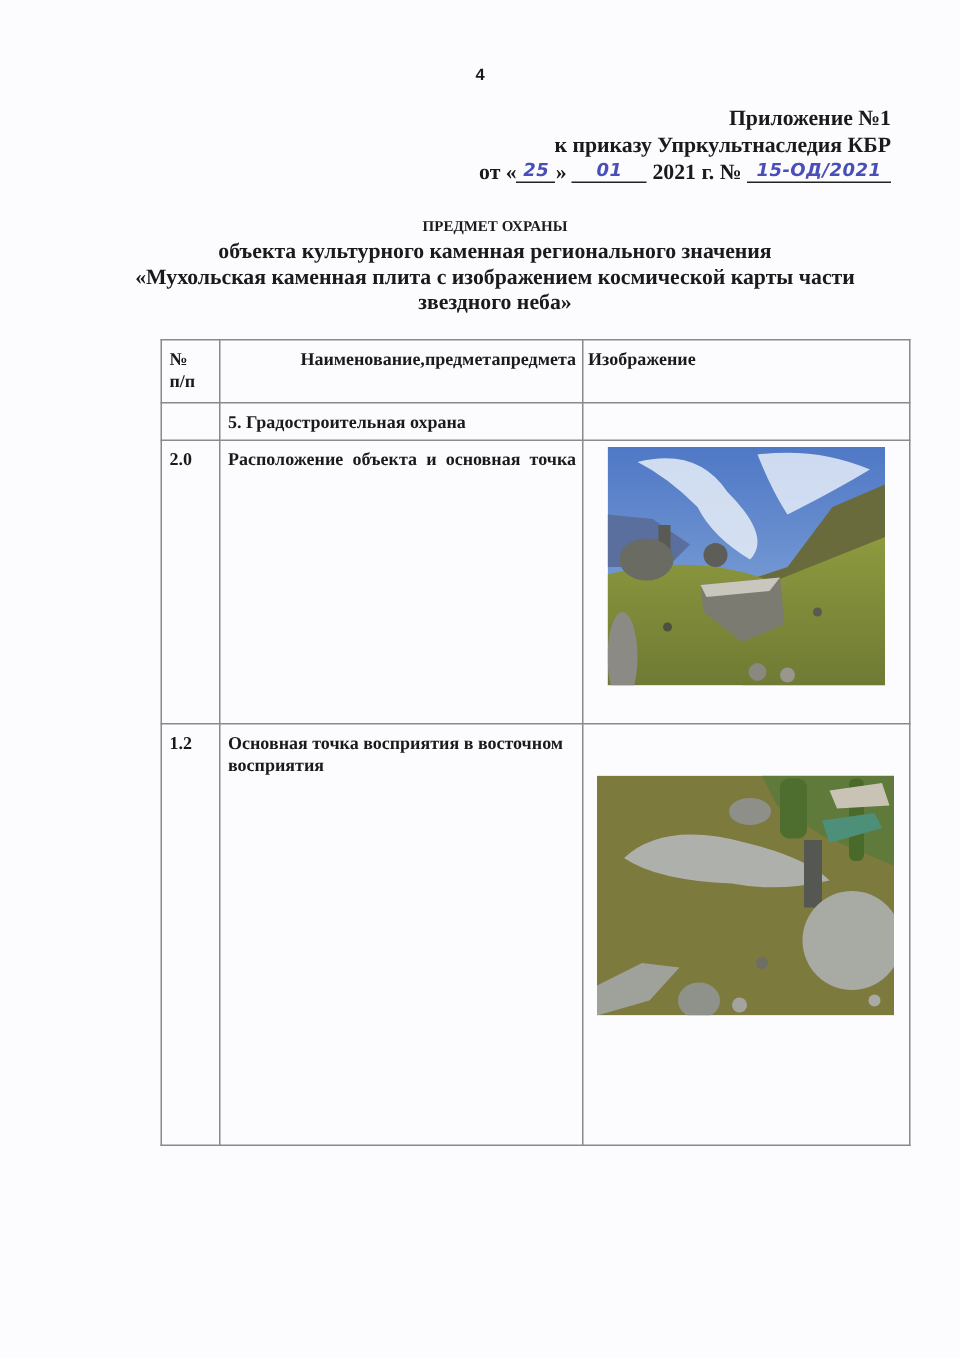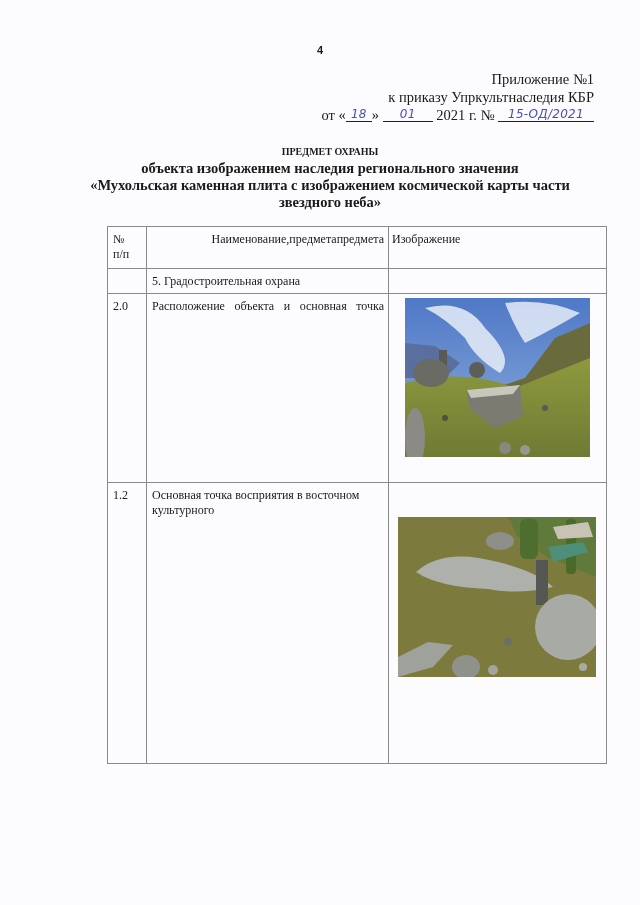--- a/index.html
+++ b/index.html
@@ -4,21 +4,21 @@
   <style>
     html, body { margin: 0; padding: 0; }
     body {
       width: 640px; height: 905px;
       background: #fcfbfd;
       position: relative;
       overflow: hidden;
       font-family: "Liberation Serif", "DejaVu Serif", serif;
       color: #1a1a1a;
     }
-    .abs { position: absolute; }
+    .abs { position: absolute; font-weight: bold; }
     .page-number {
       left: 0; width: 640px; top: 44px;
       text-align: center; font-weight: bold; font-size: 11px;
       font-family: "Liberation Sans", sans-serif;
     }
     .appendix {
       right: 46px; top: 70px; text-align: right;
       font-size: 14.5px; line-height: 18px;
     }
     .appendix .line { white-space: nowrap; }
@@ -51,30 +51,30 @@
   </style>
 </head>
 <body>
 
 <div class="abs page-number">4</div>
 
 <div class="abs appendix">
   <div class="line">Приложение №1</div>
   <div class="line">к приказу Упркультнаследия КБР</div>
   <div class="line">
-    <span>от «</span><span class="blank" style="width:26px"><span class="hand">18</span></span><span>»</span>
+    <span>от «</span><span class="blank" style="width:26px"><span class="hand">25</span></span><span>»</span>
     <span class="blank" style="width:50px"><span class="hand">01</span></span>
     <span>2021 г. №</span>
     <span class="blank" style="width:96px"><span class="hand">15-ОД/2021</span></span>
   </div>
 </div>
 
 <div class="abs title-block">
   <div class="main">ПРЕДМЕТ ОХРАНЫ</div>
-  <div>объекта изображением наследия регионального значения</div>
+  <div>объекта культурного каменная регионального значения</div>
   <div>«Мухольская каменная плита с изображением космической карты части</div>
   <div>звездного неба»</div>
 </div>
 
 <div class="abs grid-table">
 
   <div class="hline" style="top:0"></div>
   <div class="hline" style="top:42px"></div>
   <div class="hline" style="top:67px"></div>
   <div class="hline" style="top:256px"></div>
@@ -131,21 +131,21 @@
       <circle cx="100" cy="150" r="6" fill="#8a8780"></circle>
       <circle cx="120" cy="152" r="5" fill="#9a968e"></circle>
       <circle cx="140" cy="110" r="3" fill="#5a5a50"></circle>
       <circle cx="40" cy="120" r="3" fill="#4e5040"></circle>
     </svg>
   </div>
 
   <div class="cell-text" style="left:6px;top:262px">1.2</div>
   <div class="cell-text" style="left:45px;top:262px;width:232px">
     <div>Основная точка восприятия в восточном</div>
-    <div>культурного</div>
+    <div>восприятия</div>
   </div>
   <div class="photo" style="left:291px;top:291px;width:198px;height:160px">
     <svg width="198" height="160" viewBox="0 0 198 160">
       <rect width="198" height="160" fill="#7d7a3e"></rect>
       <path d="M110,0 L198,0 L198,60 L150,40 L120,20Z" fill="#5f7a3a"></path>
       <rect x="122" y="2" width="18" height="40" rx="6" fill="#4d6e2e"></rect>
       <rect x="168" y="2" width="10" height="55" rx="4" fill="#4a6a2a"></rect>
       <path d="M150,30 L185,25 L190,35 L155,45Z" fill="#4e8f7a"></path>
       <path d="M155,10 L190,5 L195,20 L160,22Z" fill="#c9c3b5"></path>
       <path d="M18,55 Q45,30 100,45 Q140,55 155,70 Q120,78 90,72 Q40,70 18,55Z" fill="#aeb1ab"></path>

